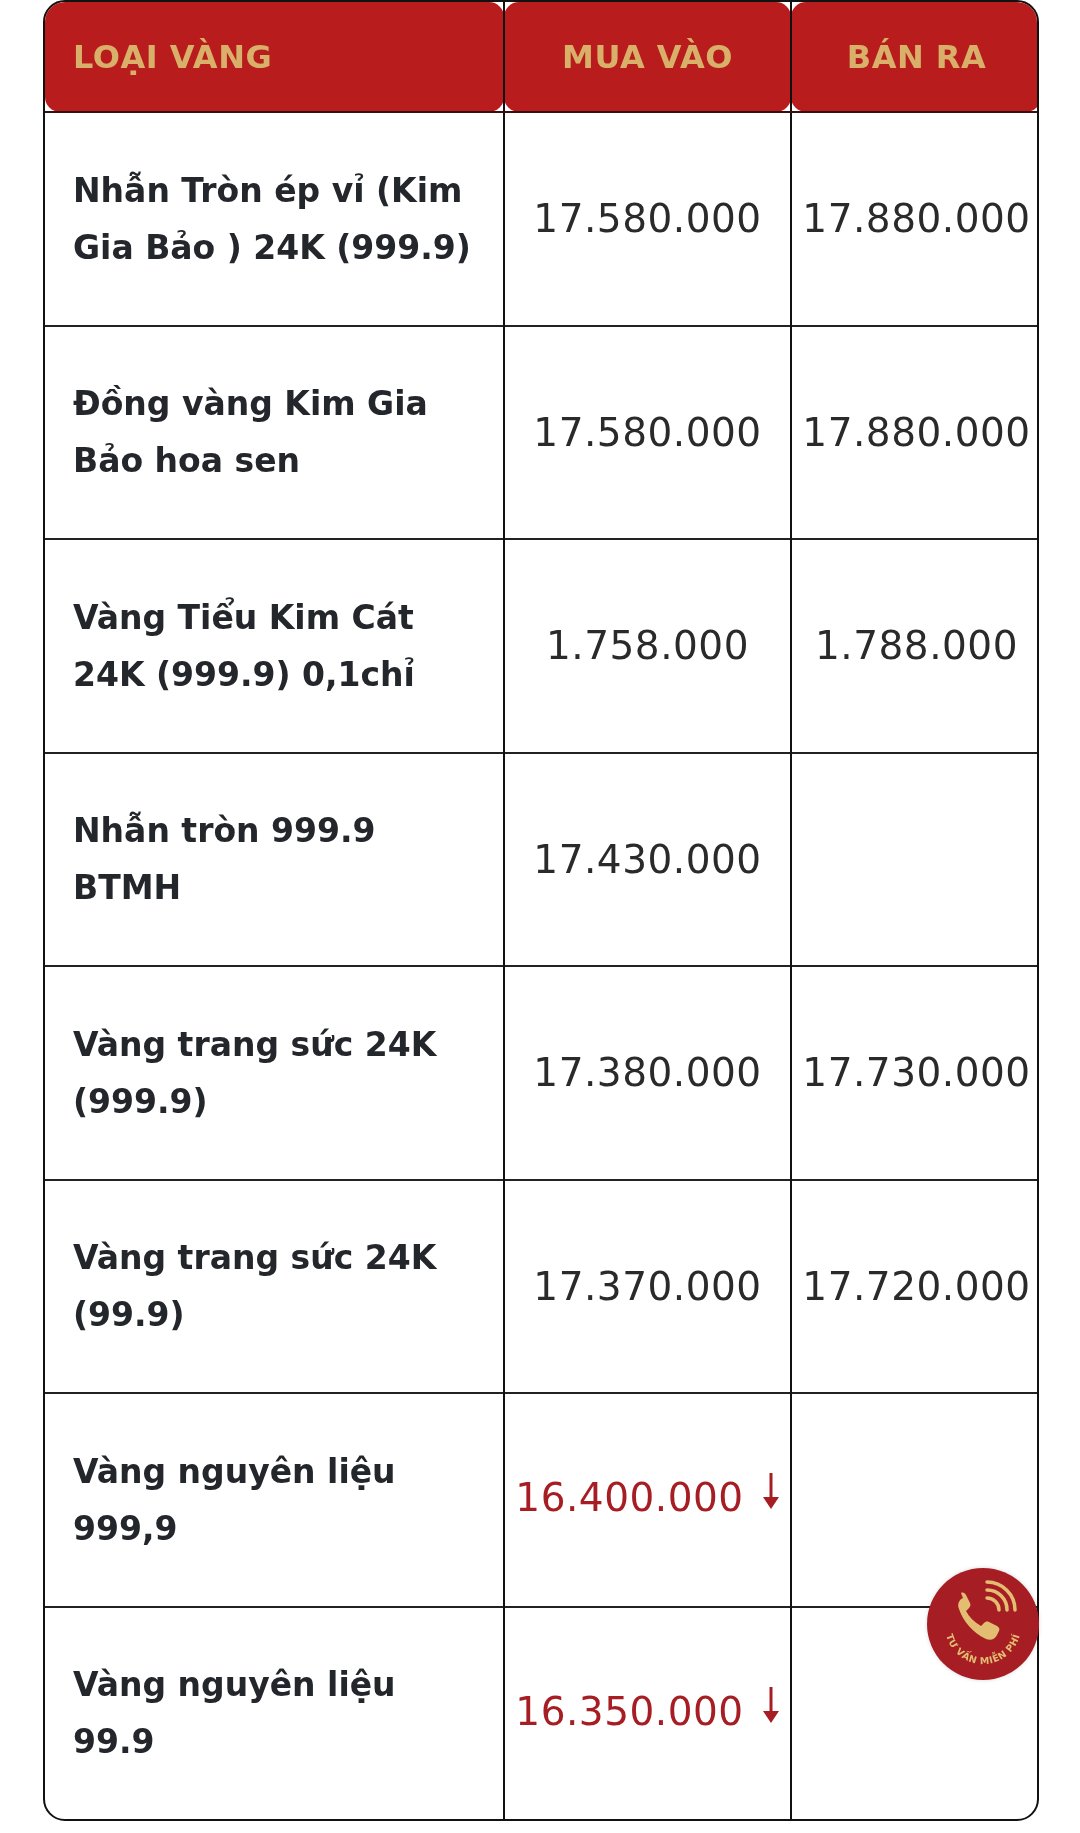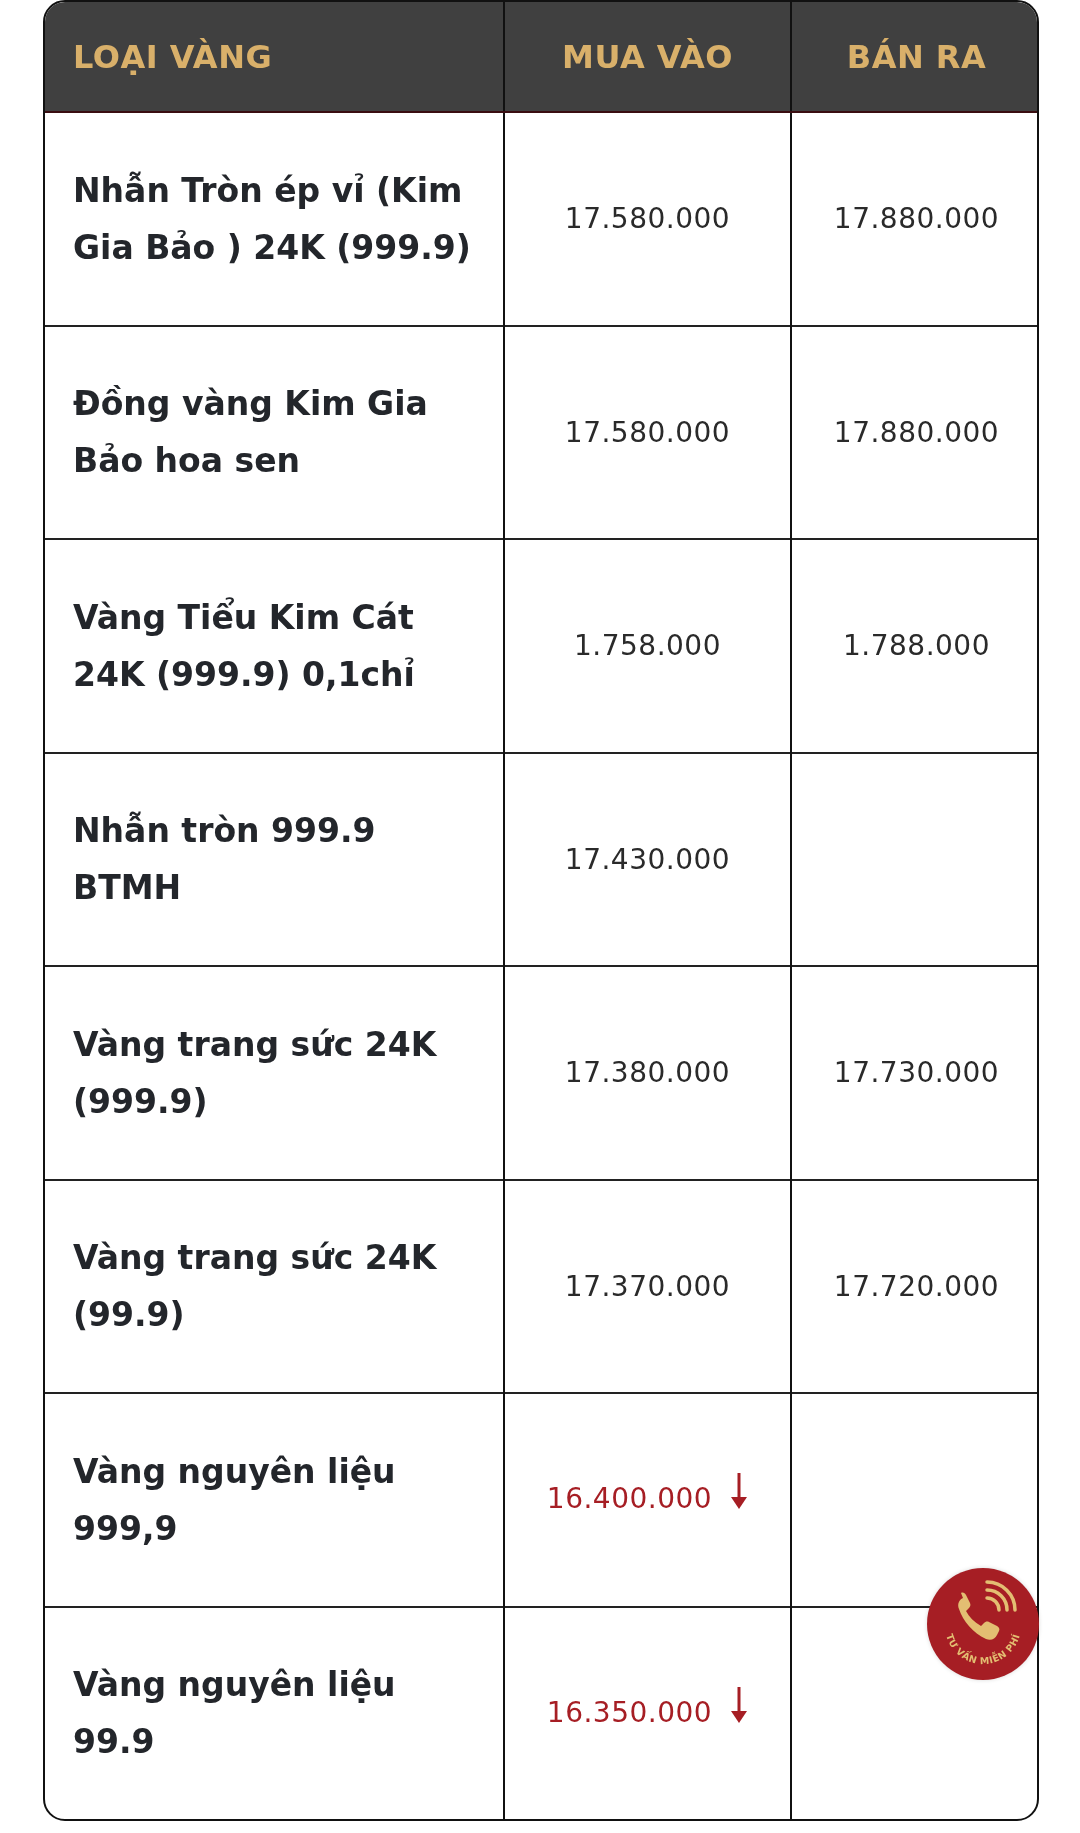--- a/index.html
+++ b/index.html
@@ -4,33 +4,33 @@
 <style>
   html, body { margin: 0; padding: 0; background: #ffffff; }
   body { width: 1080px; height: 1833px; position: relative; overflow: hidden; font-family: "Liberation Sans", sans-serif; }
   .table-wrap {
     position: absolute; left: 43px; top: 0px; width: 996px; height: 1821px;
     border: 2px solid #111; border-radius: 22px; overflow: hidden; box-sizing: border-box;
   }
   table { border-collapse: collapse; width: 100%; height: 100%; table-layout: fixed; }
   col.c1 { width: 459px; } col.c2 { width: 287px; } col.c3 { width: 250px; }
   thead th {
-    background: #404040; color: #D9B06A; font-family: "DejaVu Sans", sans-serif; font-weight: bold;
-    font-size: 32px; height: 107px; letter-spacing: 0.5px; border-bottom: 2px solid #3a0d10;
+    background: #b91c1c; color: #D9B06A; font-family: "DejaVu Sans", sans-serif; font-weight: bold;
+    font-size: 32px; height: 107px; letter-spacing: 0.5px; border-bottom: 2px solid #3a0d10; border-radius: 15px;
   }
   thead th.left { text-align: left; padding-left: 28px; }
   thead th.center { }
   th + th, td + td { border-left: 2px solid #111; }
   tbody td { border-top: 2px solid #222; height: 169px; vertical-align: middle; }
   tbody tr:first-child td { border-top: none; }
   td.name {
     padding: 0 28px; font-family: "DejaVu Sans", sans-serif; font-weight: bold; font-size: 33px;
     line-height: 57px; color: #23262b; margin-top: 42px;
   }
-  td.price { text-align: center; font-family: "DejaVu Sans", sans-serif; font-weight: normal; font-size: 28px; color: #2a2a2a; letter-spacing: 0.5px; }
+  td.price { text-align: center; font-family: "DejaVu Sans", sans-serif; font-weight: normal; font-size: 39px; color: #2a2a2a; letter-spacing: 0.5px; }
   td.price.down { color: #A61E24; margin-left: 44px; }
   .arrow { display: inline-block; margin-left: 18px; vertical-align: middle; position: relative; top: -4px; }
   .call-btn {
     position: absolute; left: 927px; top: 1568px; width: 112px; height: 112px; border-radius: 50%;
     background: #A61E24; box-shadow: 0 0 4px rgba(0,0,0,0.15); cursor: pointer;
   }
   .call-btn svg { position: absolute; left: 0; top: 0; }
 </style>
 </head>
 <body>

